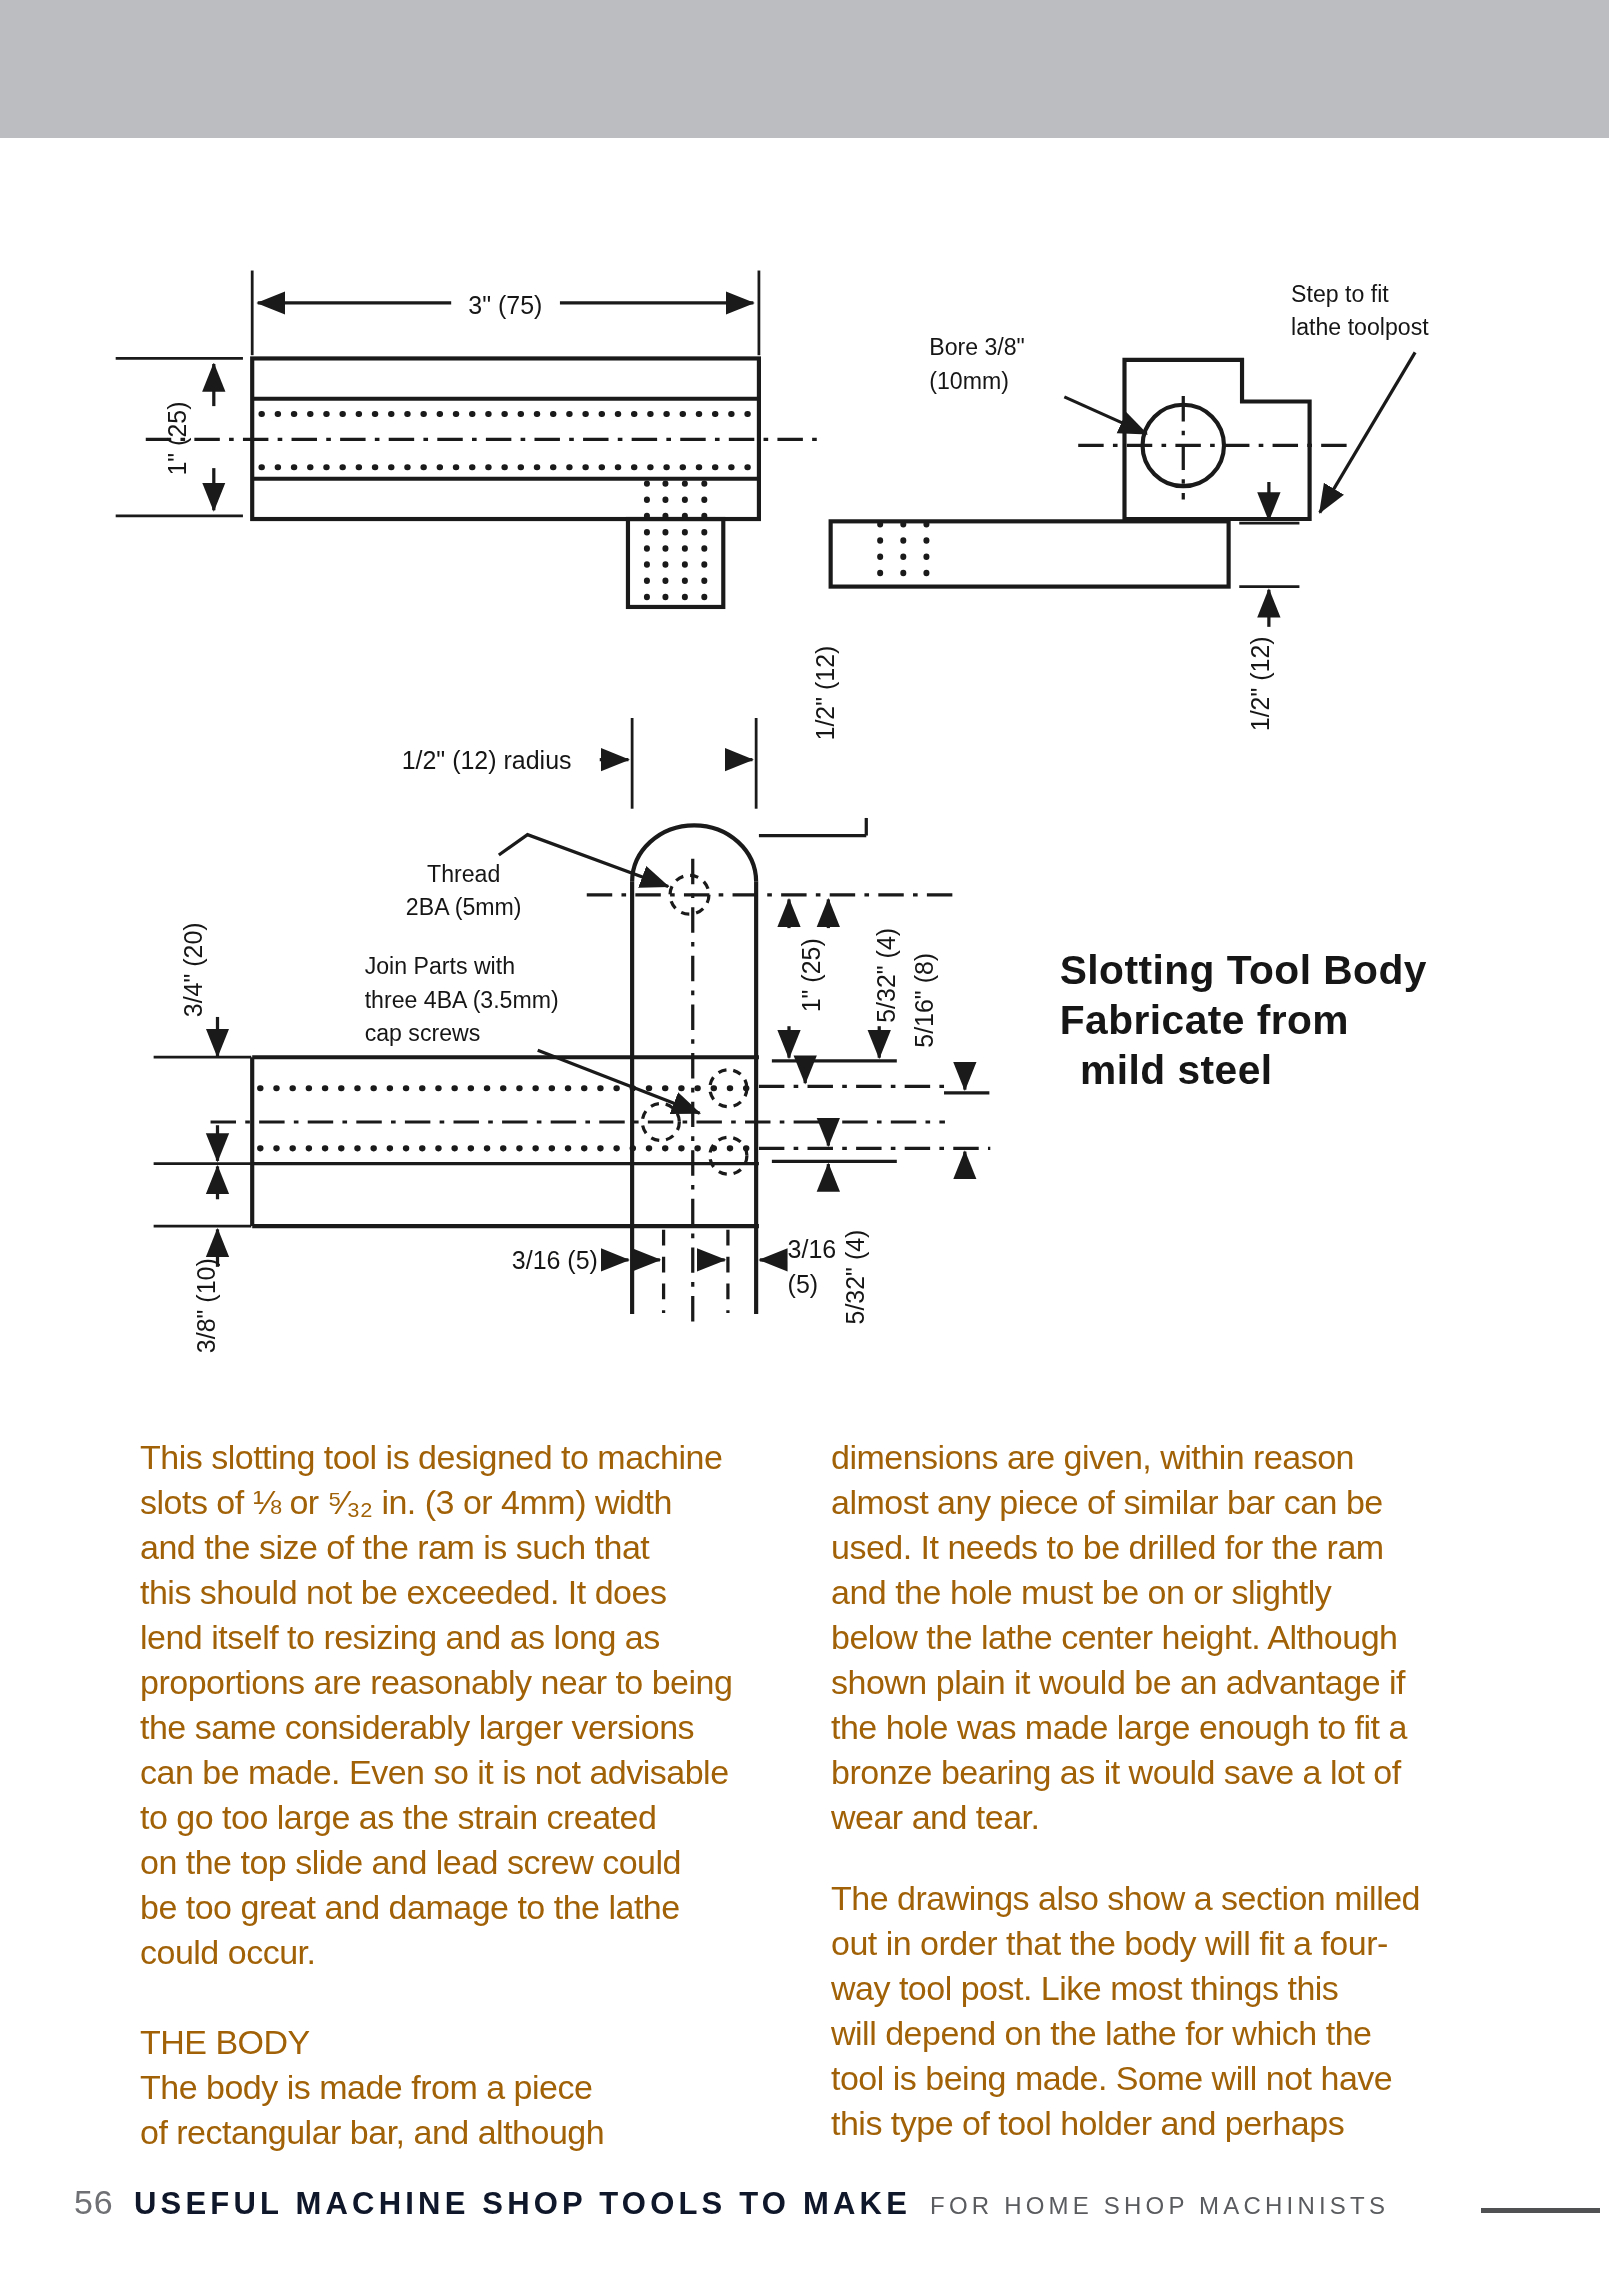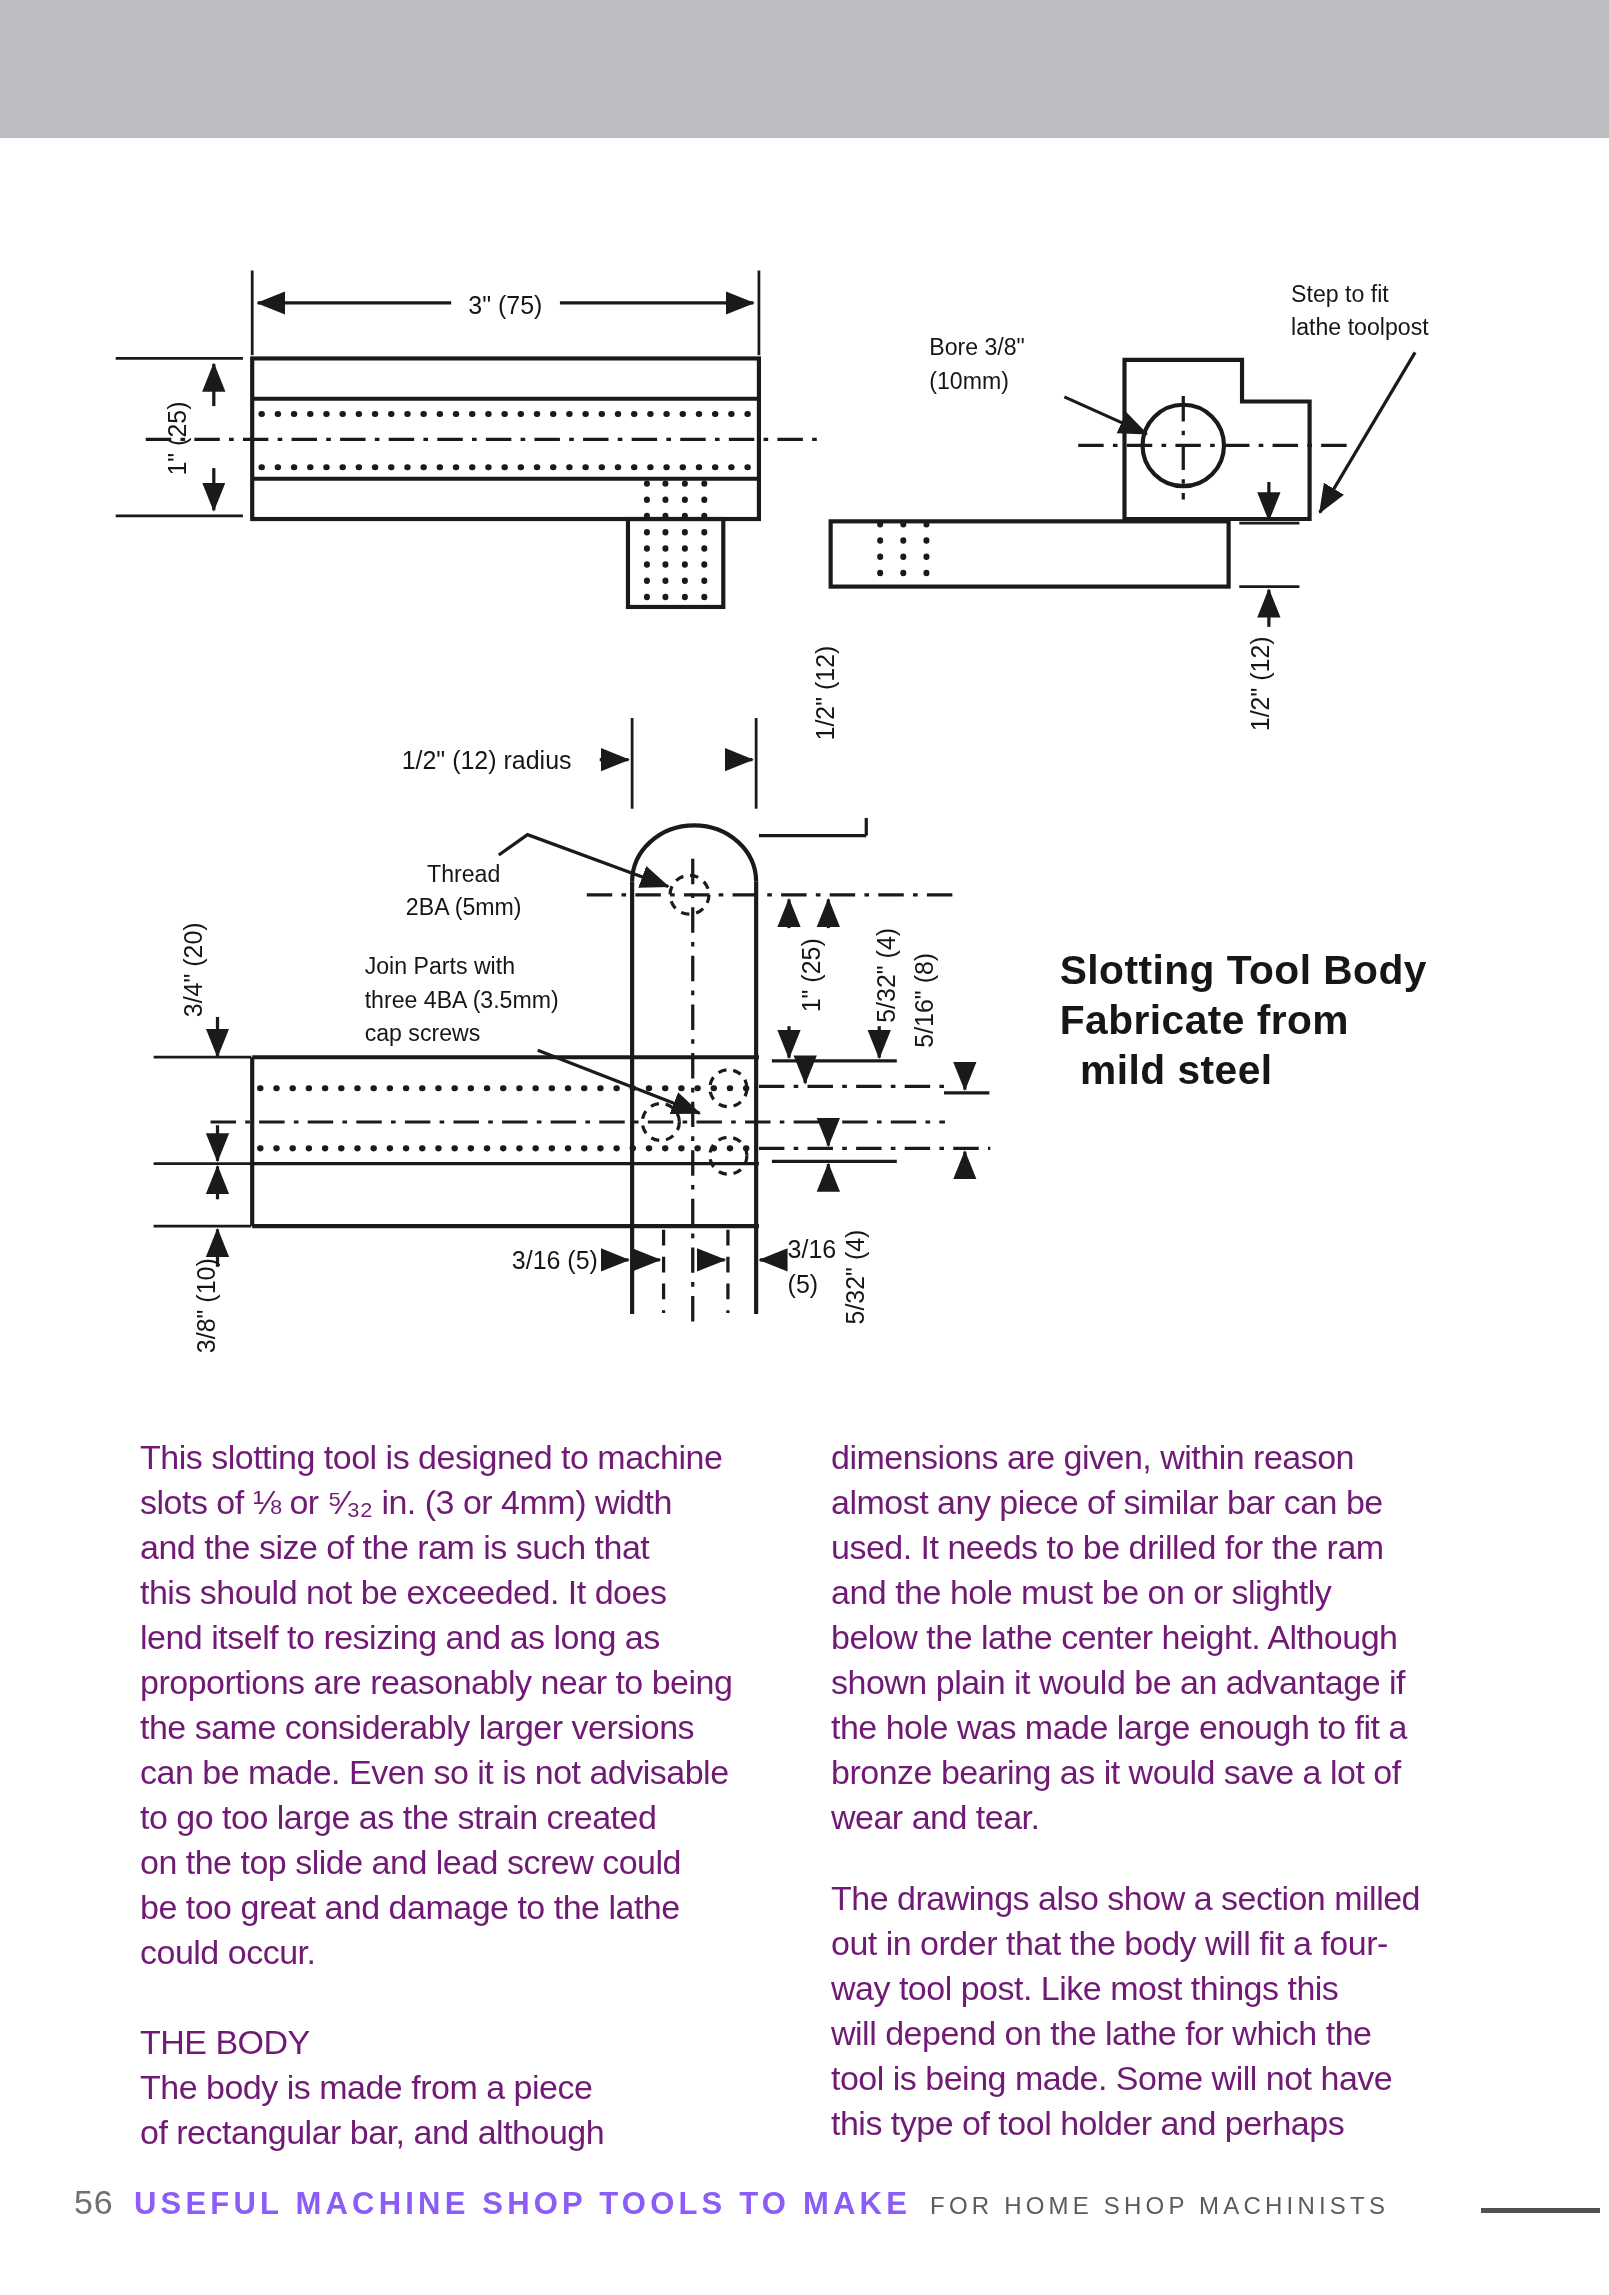--- a/index.html
+++ b/index.html
@@ -14,30 +14,30 @@
   svg.drawing line, svg.drawing path, svg.drawing rect, svg.drawing circle{
      stroke:#1a1a1a;fill:none;stroke-width:9;}
   svg.drawing .thin{stroke-width:6;}
   svg.drawing .med{stroke-width:7;}
   svg.drawing .dot{stroke-width:13;stroke-dasharray:1 34;stroke-linecap:round;}
   svg.drawing .dd{stroke-width:7;stroke-dasharray:55 20 10 20;}
   svg.drawing .dsh{stroke-width:7;stroke-dasharray:34 24;}
   svg.drawing .dashc{stroke-width:7;stroke-dasharray:18 15;}
   svg.drawing marker path{fill:#1a1a1a;stroke:none;}
   .col{position:absolute;width:685px;font-size:34px;line-height:45px;
-       letter-spacing:-0.5px;color:#701a75;}
+       letter-spacing:-0.5px;color:#a16207;}
   .col p{margin:0;white-space:pre-line;}
   .col h3{margin:0;font-size:34px;line-height:45px;font-weight:normal;}
   .col1{left:140px;top:1435px;}
   .col2{left:831px;top:1435px;}
   .col1 h3{margin-top:45px;}
   .col2 .p2{margin-top:36px;}
   .footer{position:absolute;left:74px;top:2183px;width:1435px;white-space:nowrap;}
   .footer .num{font-size:34px;font-weight:normal;color:#6e7073;letter-spacing:0.9px;}
-  .footer .bold{font-size:31px;font-weight:bold;color:#8b5cf6;letter-spacing:4.2px;margin-left:20.4px;}
+  .footer .bold{font-size:31px;font-weight:bold;color:#0f172a;letter-spacing:4.2px;margin-left:20.4px;}
   .footer .light{font-size:24px;font-weight:normal;color:#595b5e;letter-spacing:4.2px;margin-left:19px;}
   .footer-rule{position:absolute;left:1481px;top:2208px;width:119px;height:5.1px;background:#4f5153;}
 </style>
 </head>
 <body>
 
 <div class="page">
   <div class="header-bar"></div>
 
   <svg class="drawing" width="1609" height="1185" viewBox="0 420 3477 2560">

